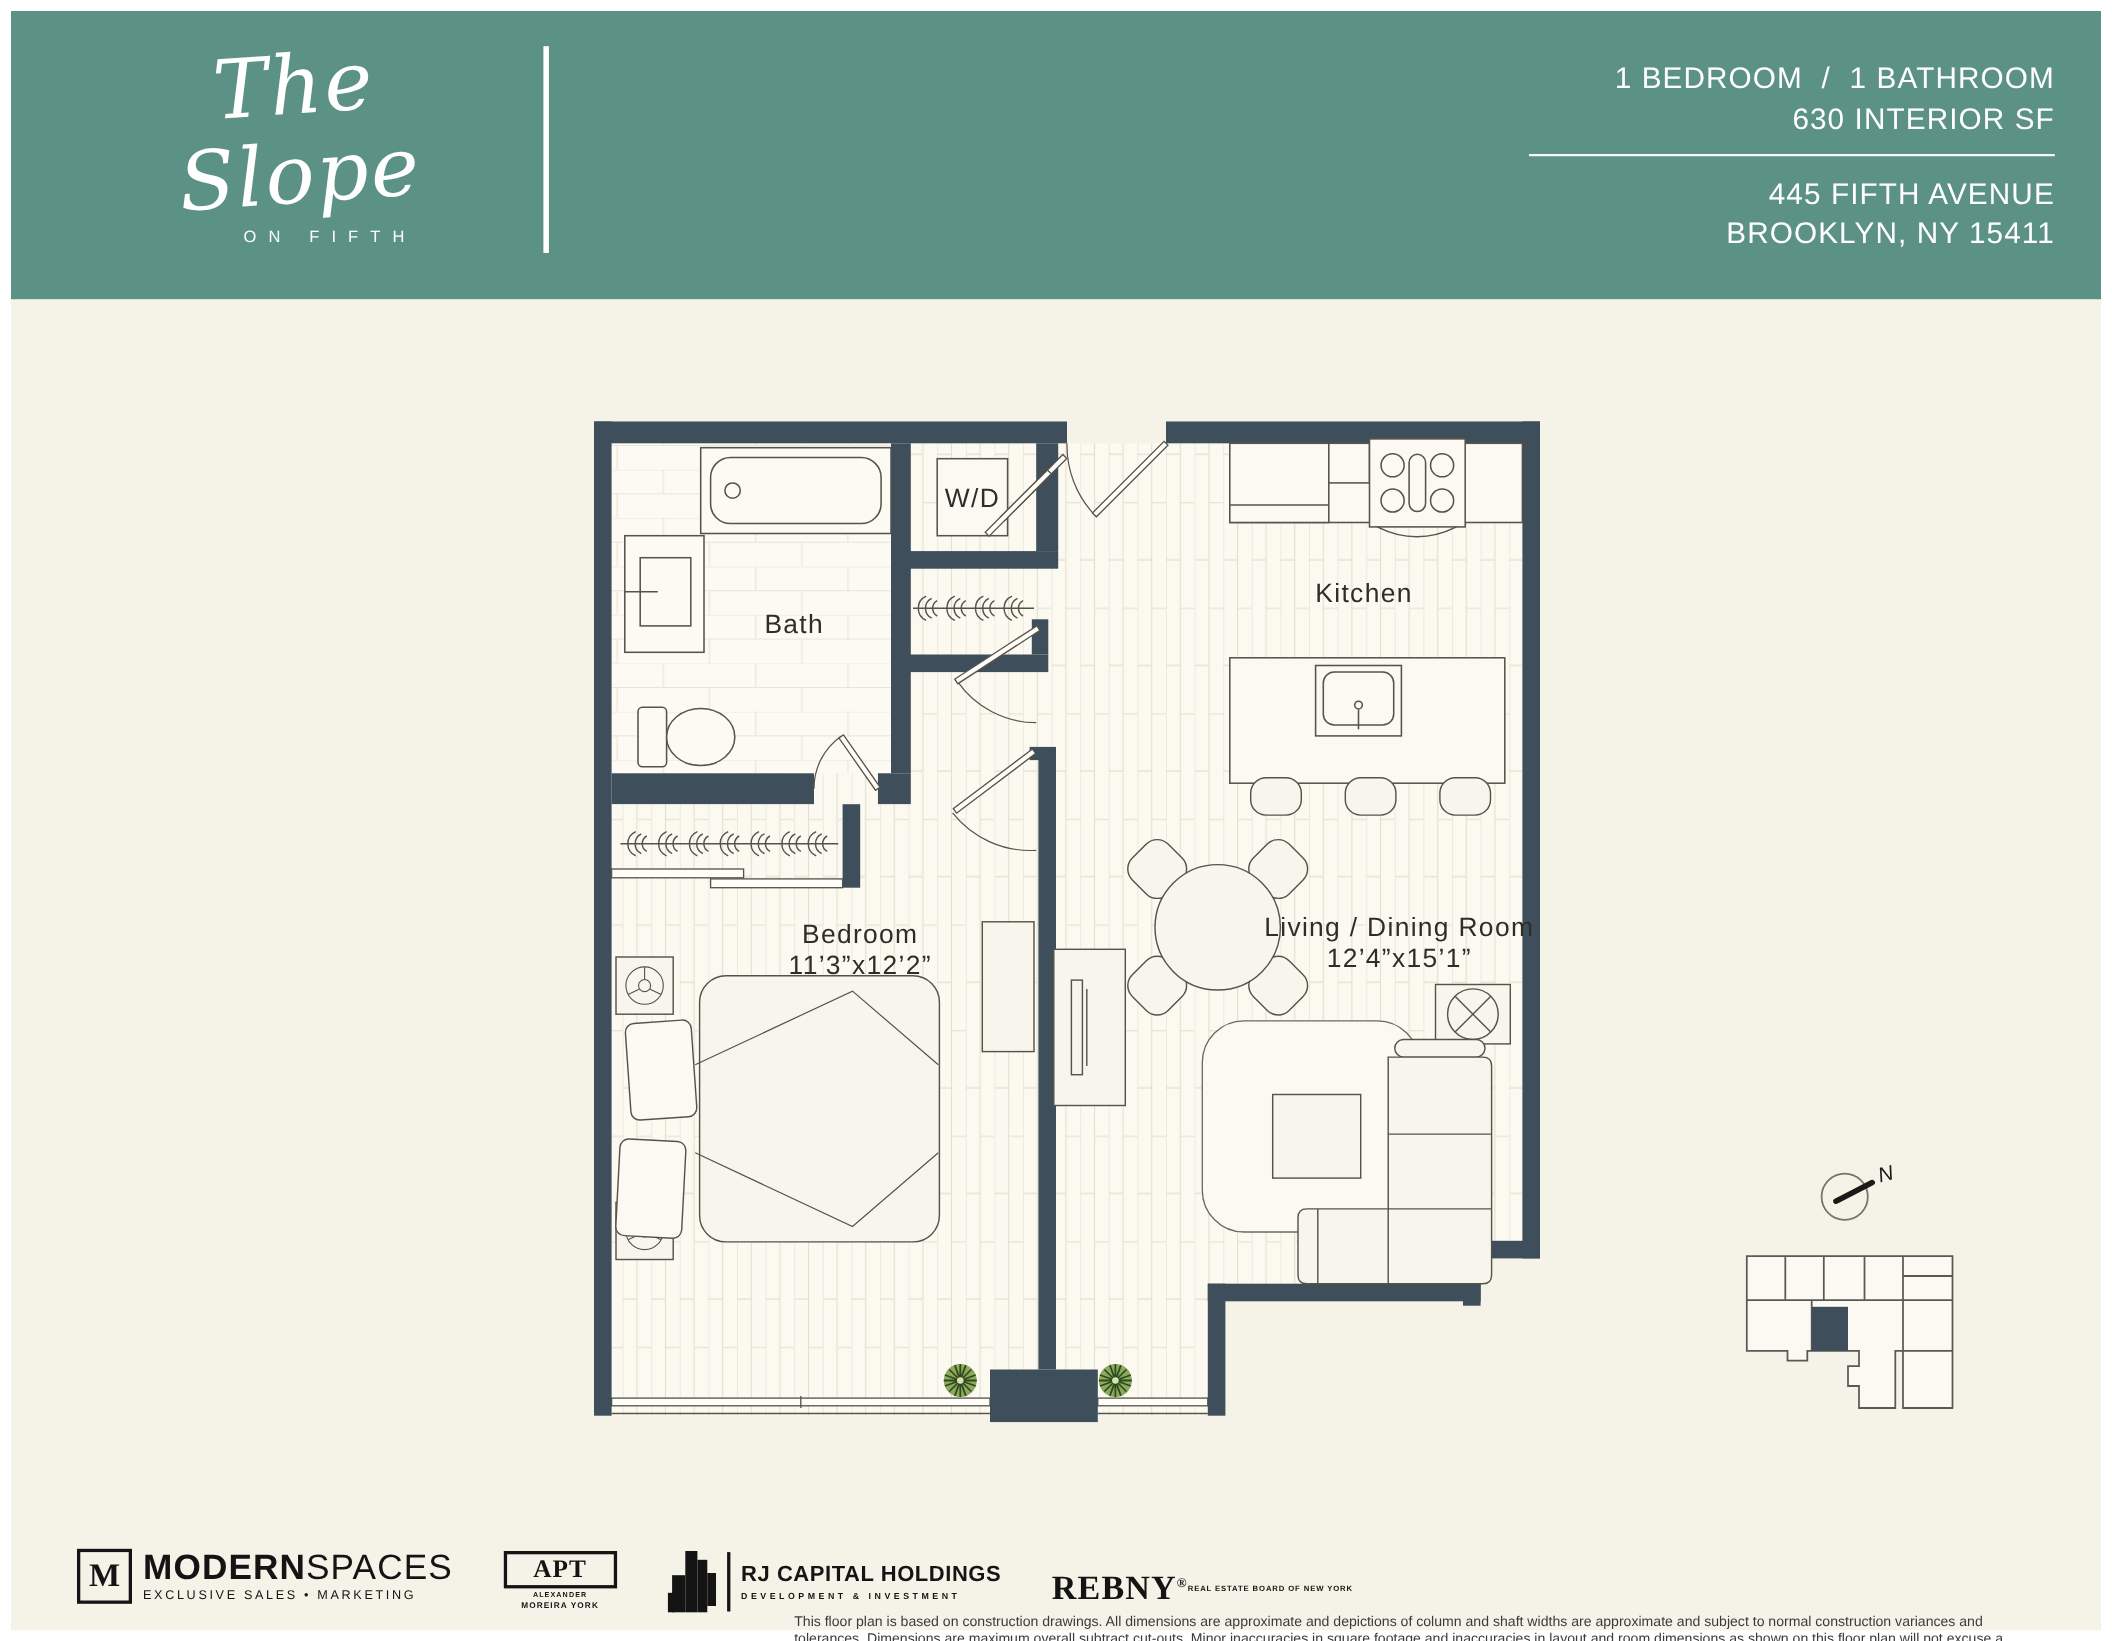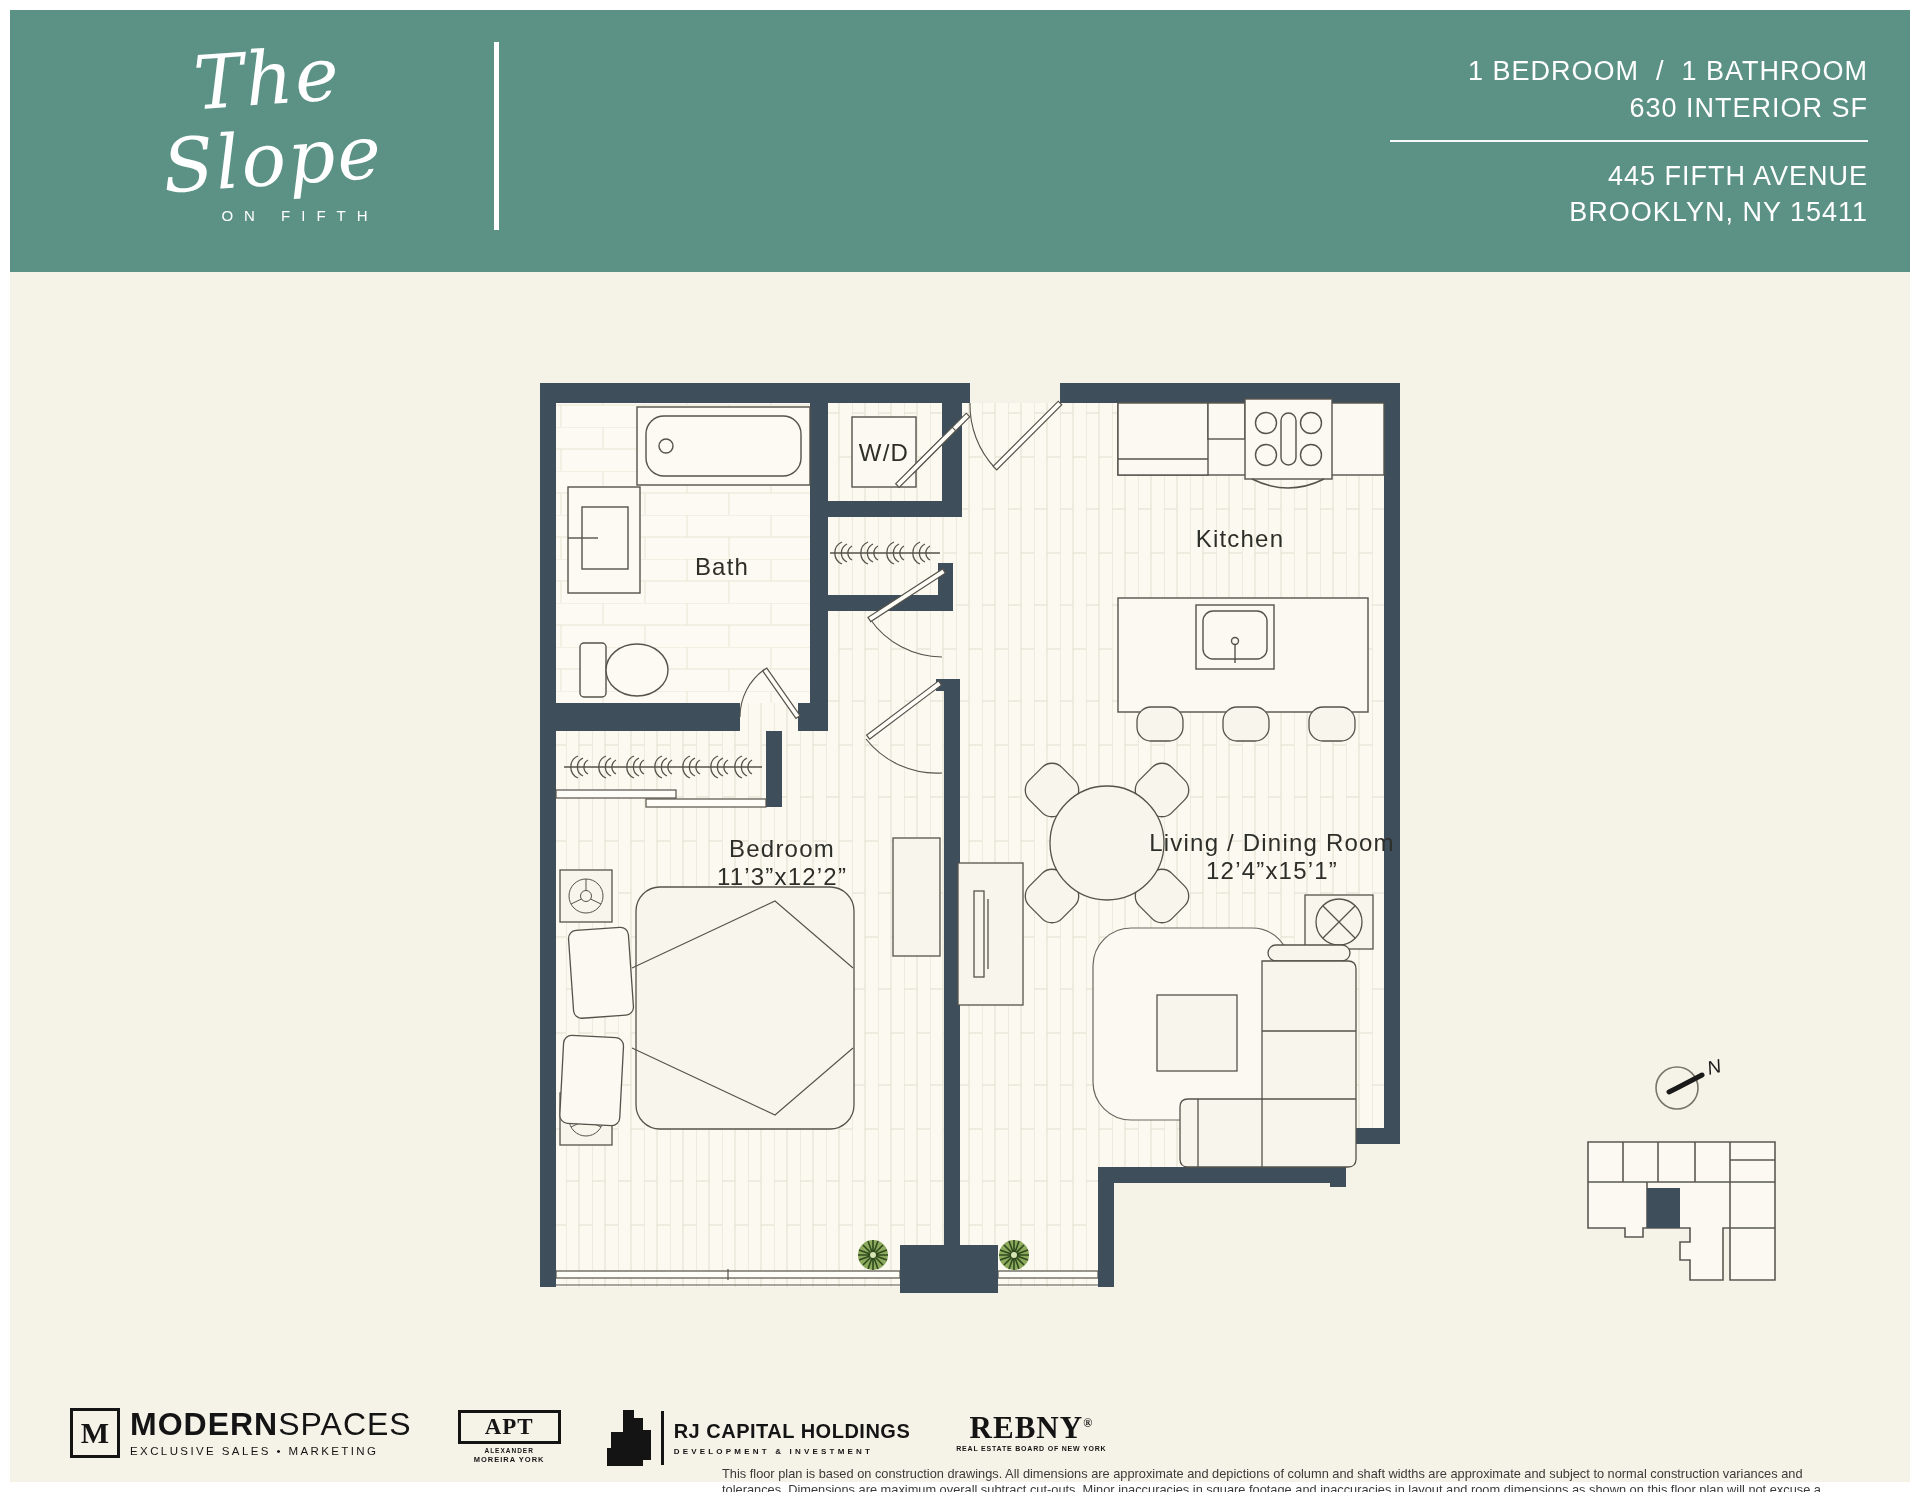--- a/index.html
+++ b/index.html
@@ -38,21 +38,21 @@
   .ms-name b{font-weight:800;}
   .ms-tag{font-size:11.5px;font-weight:normal;letter-spacing:2.4px;margin-top:5px;}
   .apt{display:flex;flex-direction:column;align-items:center;margin-top:2px;}
   .apt-box{border:3px solid #141414;padding:1px 24px;font-family:"Liberation Serif", serif;font-size:23px;font-weight:bold;letter-spacing:1px;}
   .apt-l1{font-size:6.5px;font-weight:bold;letter-spacing:1px;margin-top:3px;}
   .apt-l2{font-size:7.5px;font-weight:bold;letter-spacing:1px;margin-top:1px;}
   .rj{display:flex;gap:10px;align-items:center;margin-top:2px;}
   .rj-bar{width:3px;height:54px;background:#141414;}
   .rj-name{font-size:20px;font-weight:800;letter-spacing:.5px;}
   .rj-tag{font-size:8px;font-weight:bold;letter-spacing:3.2px;margin-top:4px;}
-  .rebny{display:flex;flex-direction:column;align-items:center;margin-top:4px;}
+  .rebny{display:flex;align-items:center;margin-top:20px;}
   .rebny-name{font-family:"Liberation Serif", serif;font-size:31px;font-weight:800;letter-spacing:1px;line-height:1;}
   .rebny-name sup{font-size:12px;}
   .rebny-tag{font-size:7px;font-weight:bold;letter-spacing:.8px;margin-top:2px;}
 
   .disclaimer{
     position:absolute;left:712px;top:1456px;width:1145px;
     font-size:12.8px;line-height:1.26;color:#3a3a38;text-align:left;
   }
 
   svg text{font-family:"Liberation Sans", sans-serif;}

